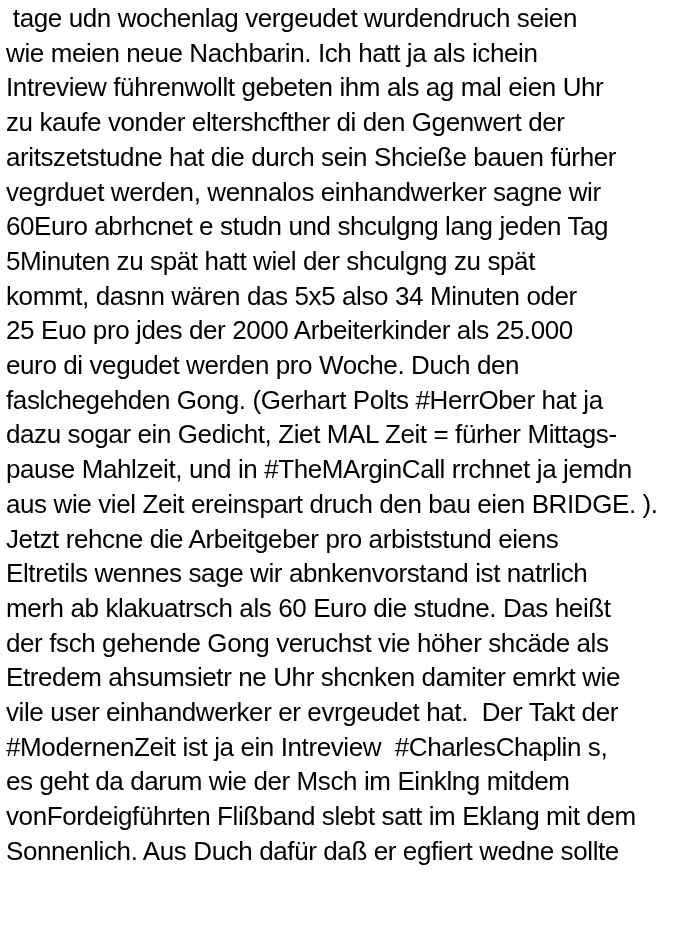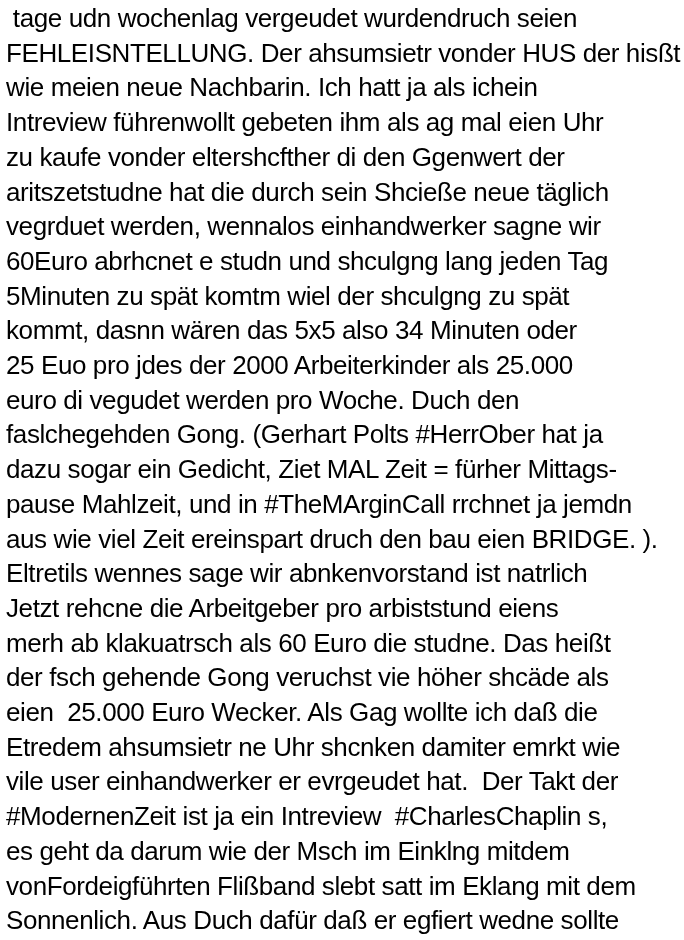--- a/index.html
+++ b/index.html
@@ -32,40 +32,38 @@
       font-weight: 400;
       color: #000000;
     }
   </style>
 </head>
 <body>
 
 <div class="page">
   <div class="text-block">
     <div class="line"> tage udn wochenlag vergeudet wurdendruch seien</div>
-    <div class="line">FEHLEISNTELLUNG. Der ahsumsietr vonder HUS der hisßt</div>
     <div class="line">wie meien neue Nachbarin. Ich hatt ja als ichein</div>
     <div class="line">Intreview führenwollt gebeten ihm als ag mal eien Uhr</div>
     <div class="line">zu kaufe vonder eltershcfther di den Ggenwert der</div>
-    <div class="line">aritszetstudne hat die durch sein Shcieße neue täglich</div>
+    <div class="line">aritszetstudne hat die durch sein Shcieße bauen fürher</div>
     <div class="line">vegrduet werden, wennalos einhandwerker sagne wir</div>
     <div class="line">60Euro abrhcnet e studn und shculgng lang jeden Tag</div>
-    <div class="line">5Minuten zu spät komtm wiel der shculgng zu spät</div>
+    <div class="line">5Minuten zu spät hatt wiel der shculgng zu spät</div>
     <div class="line">kommt, dasnn wären das 5x5 also 34 Minuten oder</div>
     <div class="line">25 Euo pro jdes der 2000 Arbeiterkinder als 25.000</div>
     <div class="line">euro di vegudet werden pro Woche. Duch den</div>
     <div class="line">faslchegehden Gong. (Gerhart Polts #HerrOber hat ja</div>
     <div class="line">dazu sogar ein Gedicht, Ziet MAL Zeit = fürher Mittags-</div>
     <div class="line">pause Mahlzeit, und in #TheMArginCall rrchnet ja jemdn</div>
     <div class="line">aus wie viel Zeit ereinspart druch den bau eien BRIDGE. ).</div>
+    <div class="line">Jetzt rehcne die Arbeitgeber pro arbiststund eiens</div>
     <div class="line">Eltretils wennes sage wir abnkenvorstand ist natrlich</div>
-    <div class="line">Jetzt rehcne die Arbeitgeber pro arbiststund eiens</div>
     <div class="line">merh ab klakuatrsch als 60 Euro die studne. Das heißt</div>
     <div class="line">der fsch gehende Gong veruchst vie höher shcäde als</div>
-    <div class="line">eien  25.000 Euro Wecker. Als Gag wollte ich daß die</div>
     <div class="line">Etredem ahsumsietr ne Uhr shcnken damiter emrkt wie</div>
     <div class="line">vile user einhandwerker er evrgeudet hat.  Der Takt der</div>
     <div class="line">#ModernenZeit ist ja ein Intreview  #CharlesChaplin s,</div>
     <div class="line">es geht da darum wie der Msch im Einklng mitdem</div>
     <div class="line">vonFordeigführten Flißband slebt satt im Eklang mit dem</div>
     <div class="line">Sonnenlich. Aus Duch dafür daß er egfiert wedne sollte</div>
   </div>
 </div>
 
 </body></html>

